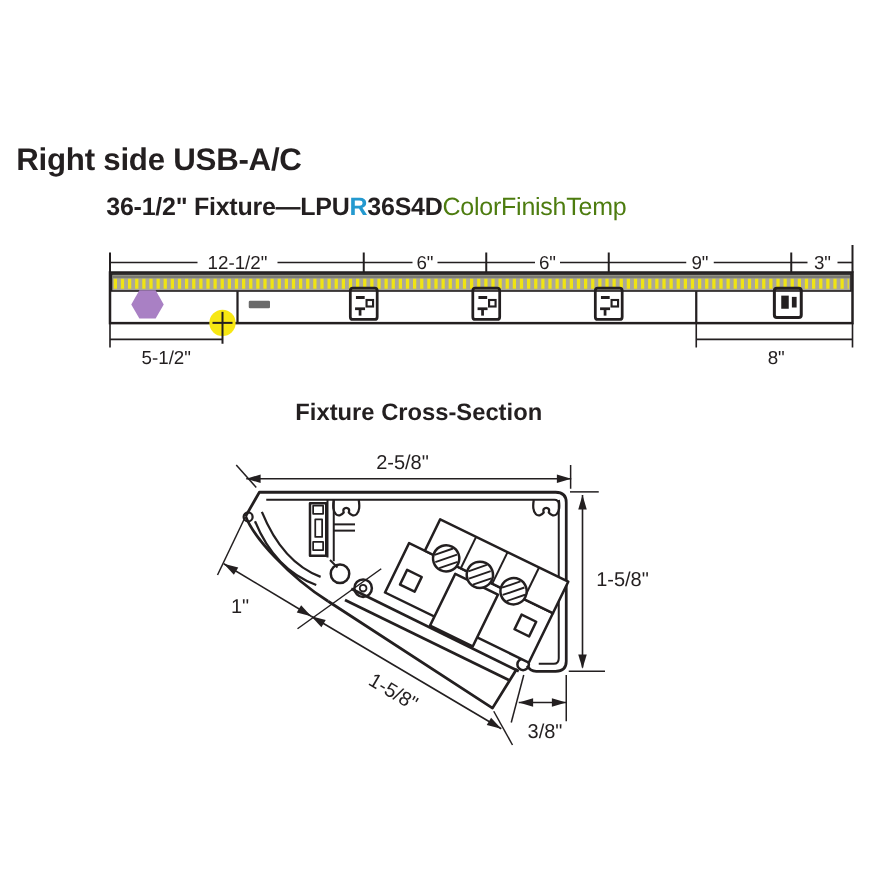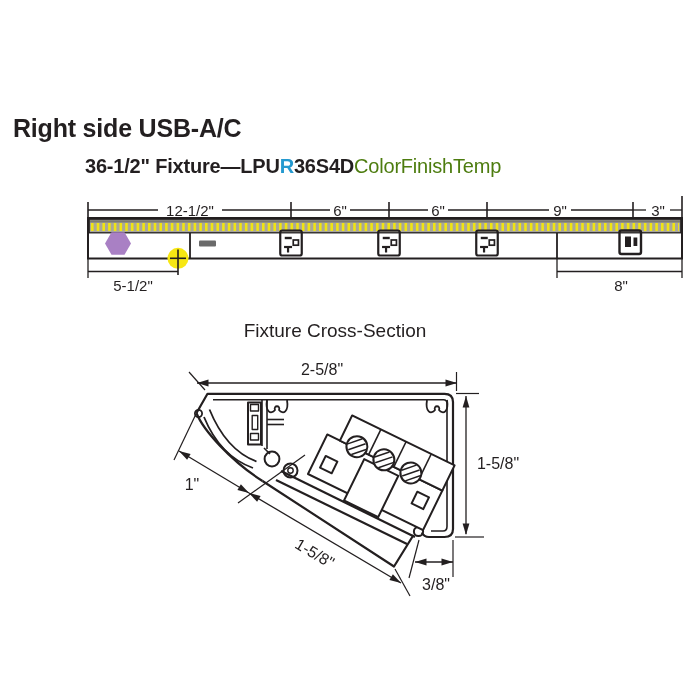--- a/index.html
+++ b/index.html
@@ -2,21 +2,21 @@
 <html><head>
 <meta charset="utf-8">
 <style>
   html,body{margin:0;padding:0;background:#fff;}
   #page{position:relative;width:700px;height:700px;background:#ffffff;overflow:hidden;
         font-family:"Liberation Sans",sans-serif;color:#231f20;}
   .h-side{position:absolute;left:13px;top:114px;font-size:25px;font-weight:700;letter-spacing:-0.2px;}
   .h-fixture{position:absolute;left:85px;top:155px;font-size:20px;font-weight:700;letter-spacing:-0.2px;white-space:nowrap;}
   .h-fixture .blue{color:#2499cf;}
   .h-fixture .suffix{color:#4d7c0f;font-weight:400;}
-  .h-cross{position:absolute;left:135px;top:320px;width:400px;text-align:center;font-size:19px;font-weight:400;}
+  .h-cross{position:absolute;left:135px;top:320px;width:400px;text-align:center;font-size:19px;font-weight:700;}
   svg{position:absolute;left:0;top:0;}
   svg text{font-family:"Liberation Sans",sans-serif;}
 </style>
 </head>
 <body>
 
 <div id="page">
 
   <div class="h-side">Right side USB-A/C</div>
 

